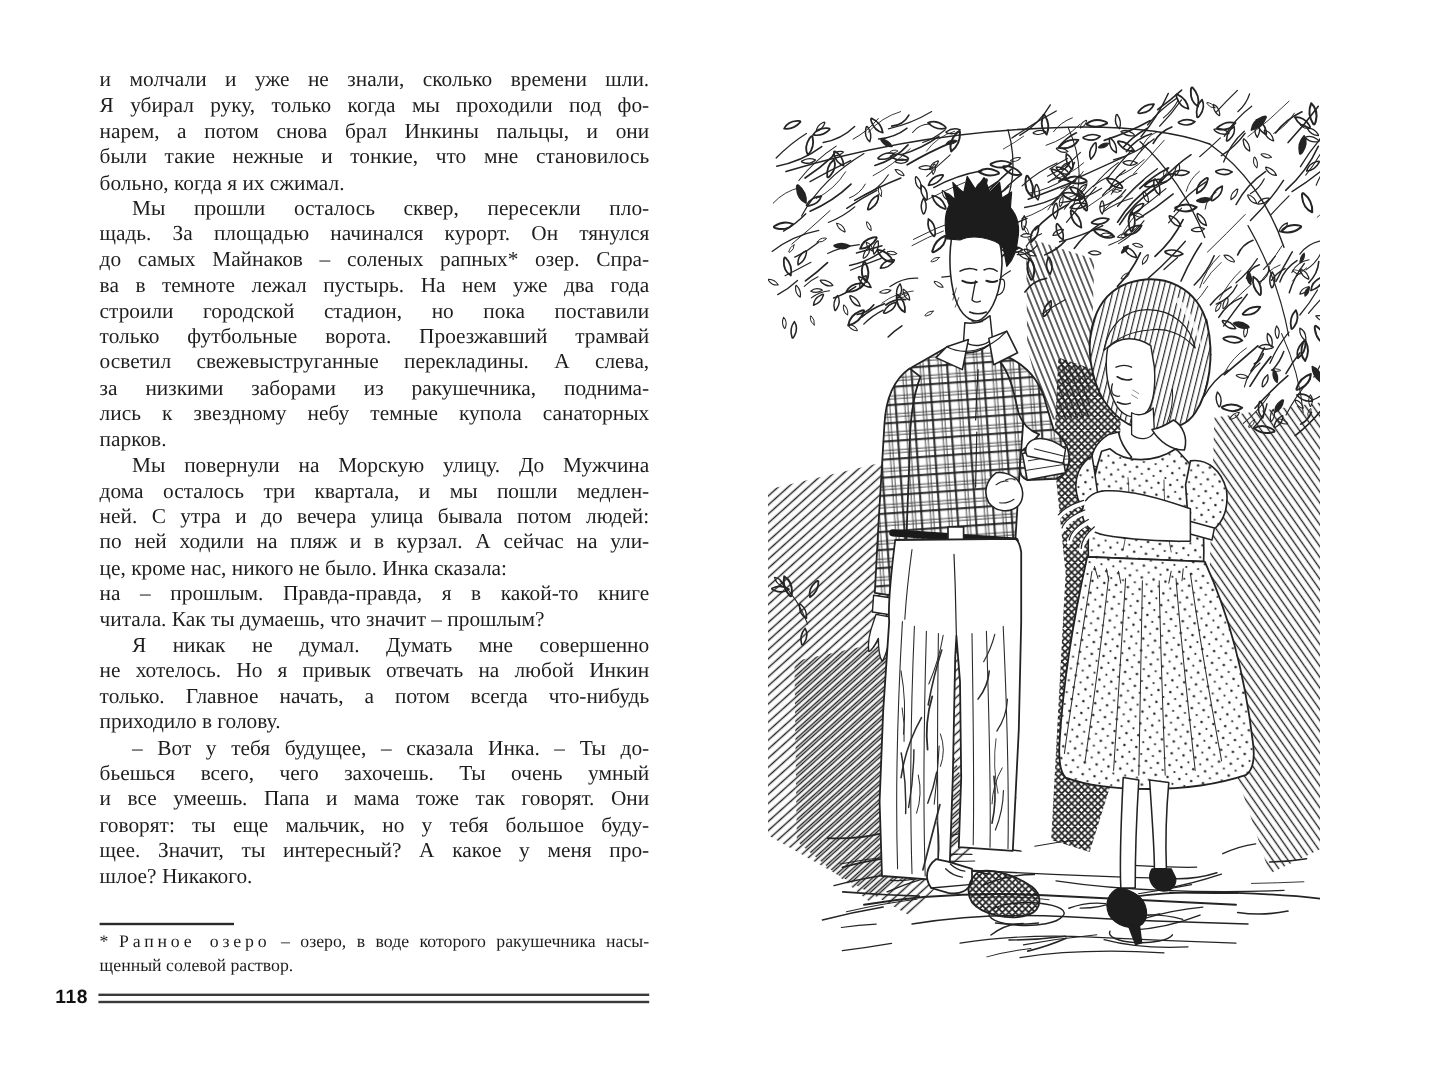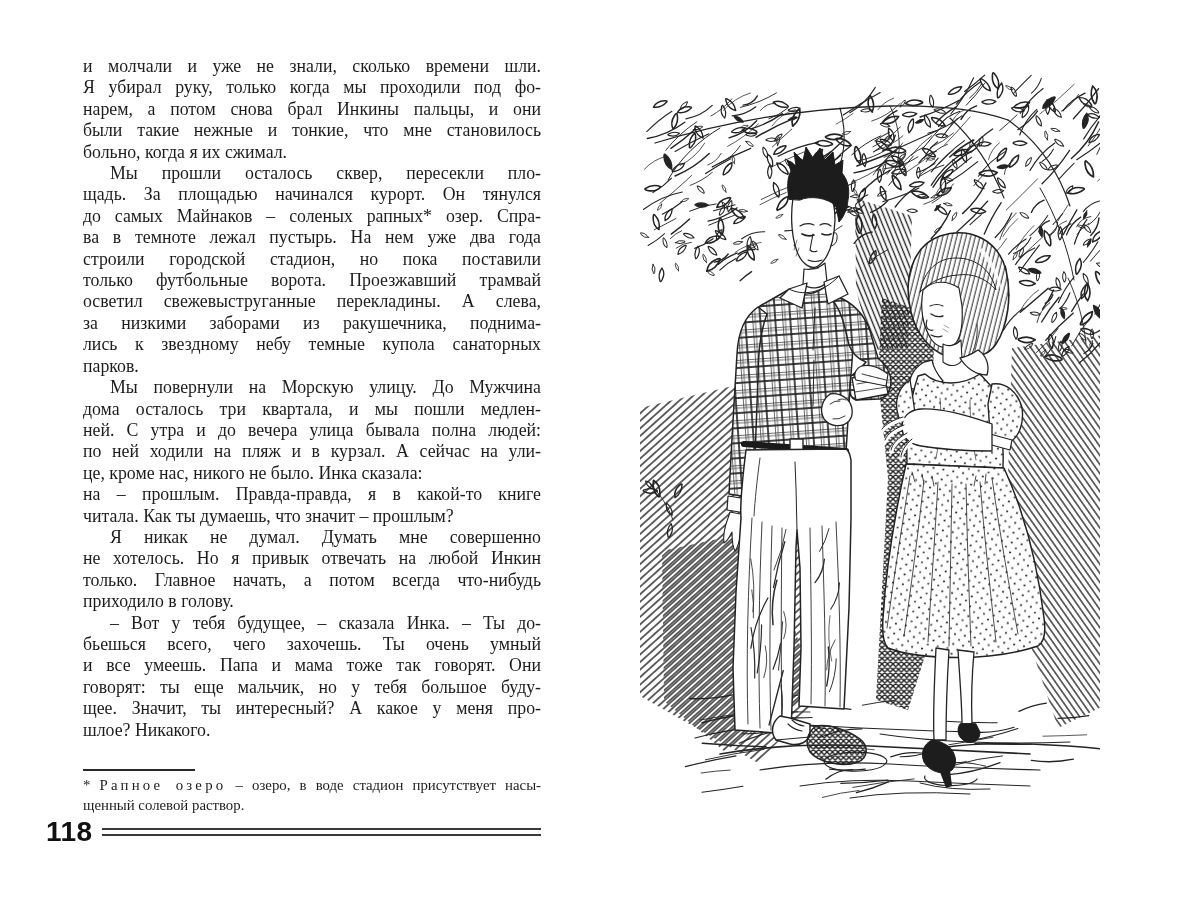--- a/index.html
+++ b/index.html
@@ -21,21 +21,21 @@
     font-size:14.8px;line-height:19.5px;
   }
   .fn-line1{text-align:justify;text-align-last:justify;}
   .fn-term{letter-spacing:3.2px;}
   .pagenum-row{
     position:absolute;left:46px;top:820px;width:495px;
     display:flex;align-items:center;gap:9px;
   }
   .page-number{
     font-family:"Liberation Sans", sans-serif;font-weight:bold;
-    font-size:28px;line-height:24px;letter-spacing:.5px;color:#111;
+    font-size:16px;line-height:24px;letter-spacing:.5px;color:#111;
   }
   .double-rule{
     flex:1;height:8px;box-sizing:border-box;
     border-top:2.2px solid #3a3a3a;border-bottom:2.2px solid #3a3a3a;
   }
   .illustration{position:absolute;left:640px;top:48px;}
 </style>
 </head>
 <body>
 
@@ -57,21 +57,21 @@
         <div class="tline">строили городской стадион, но пока поставили</div>
         <div class="tline">только футбольные ворота. Проезжавший трамвай</div>
         <div class="tline">осветил свежевыструганные перекладины. А слева,</div>
         <div class="tline">за низкими заборами из ракушечника, поднима-</div>
         <div class="tline">лись к звездному небу темные купола санаторных</div>
         <div class="tline last">парков.</div>
       </div>
       <div>
         <div class="tline indent">Мы повернули на Морскую улицу. До Мужчина</div>
         <div class="tline">дома осталось три квартала, и мы пошли медлен-</div>
-        <div class="tline">ней. С утра и до вечера улица бывала полна людей:</div>
+        <div class="tline">ней. С утра и до вечера улица бывала потом людей:</div>
         <div class="tline">по ней ходили на пляж и в курзал. А сейчас на ули-</div>
         <div class="tline last">це, кроме нас, никого не было. Инка сказала:</div>
       </div>
       <div>
         <div class="tline">на – прошлым. Правда-правда, я в какой-то книге</div>
         <div class="tline last">читала. Как ты думаешь, что значит – прошлым?</div>
       </div>
       <div>
         <div class="tline indent">Я никак не думал. Думать мне совершенно</div>
         <div class="tline">не хотелось. Но я привык отвечать на любой Инкин</div>
@@ -84,21 +84,21 @@
         <div class="tline">и все умеешь. Папа и мама тоже так говорят. Они</div>
         <div class="tline">говорят: ты еще мальчик, но у тебя большое буду-</div>
         <div class="tline">щее. Значит, ты интересный? А какое у меня про-</div>
         <div class="tline last">шлое? Никакого.</div>
       </div>
     </div>
 
   <div class="footnote-sep"></div>
 
   <div class="footnote">
-    <div class="fn-line1"><span>*</span> <span class="fn-term">Рапное озеро</span> <span>– озеро, в воде стадион присутствует насы-</span></div>
+    <div class="fn-line1"><span>*</span> <span class="fn-term">Рапное озеро</span> <span>– озеро, в воде которого ракушечника насы-</span></div>
     <div class="fn-line2">щенный солевой раствор.</div>
   </div>
 
   <div class="pagenum-row">
     <div class="page-number">118</div>
     <div class="double-rule"></div>
   </div>
 
   <svg class="illustration" id="illustration" width="490" height="770" viewBox="0 0 490 770" stroke-linecap="round" stroke-linejoin="round">
     <defs>

